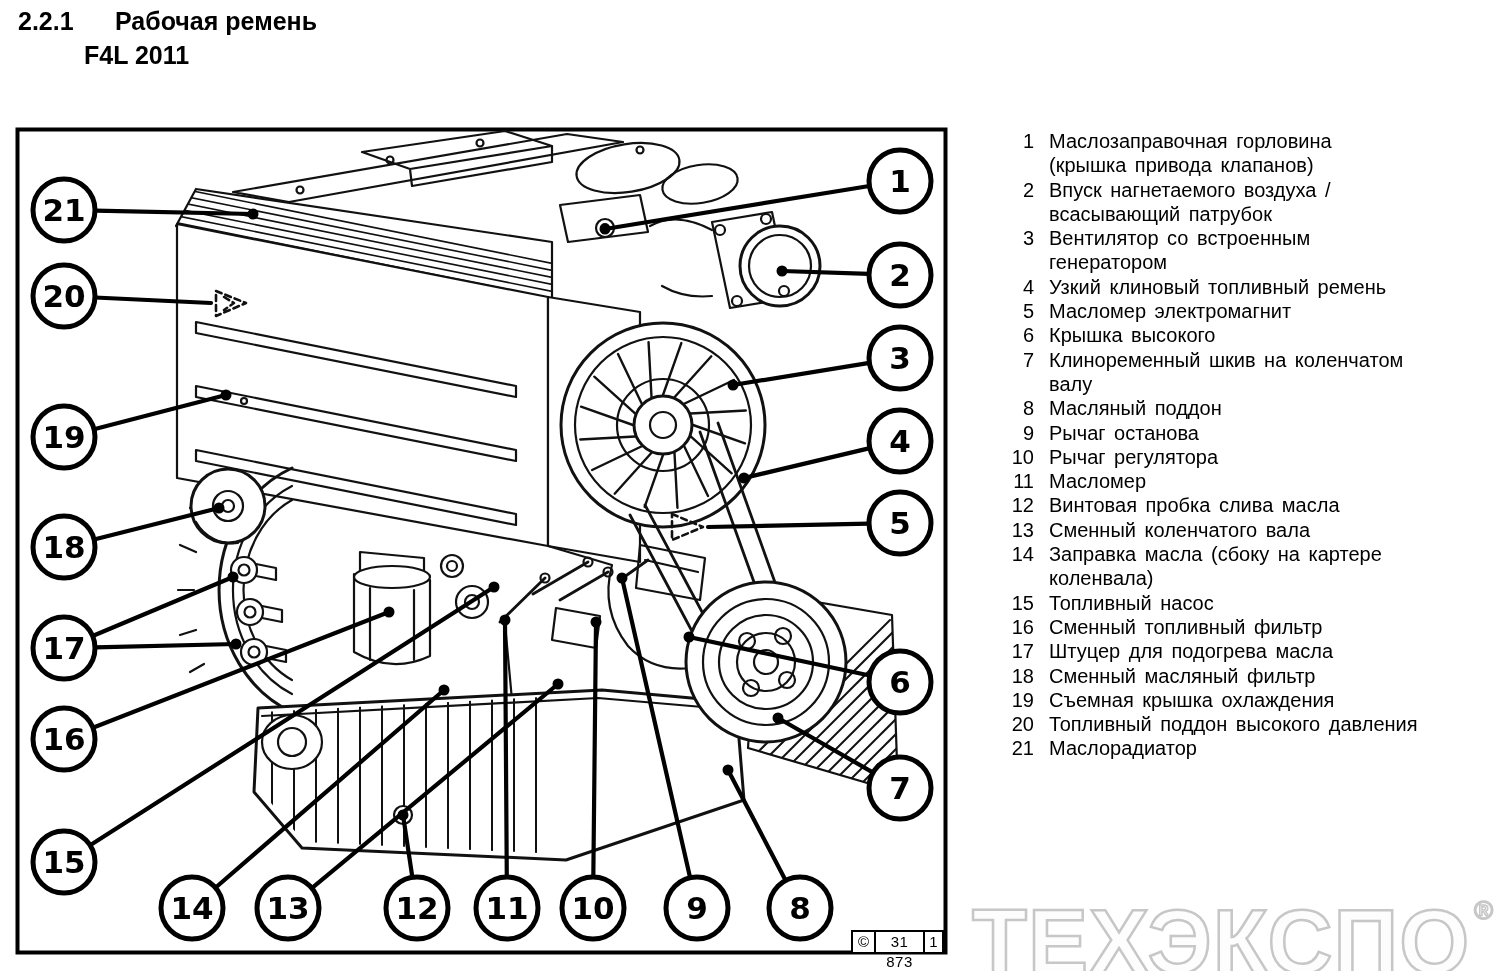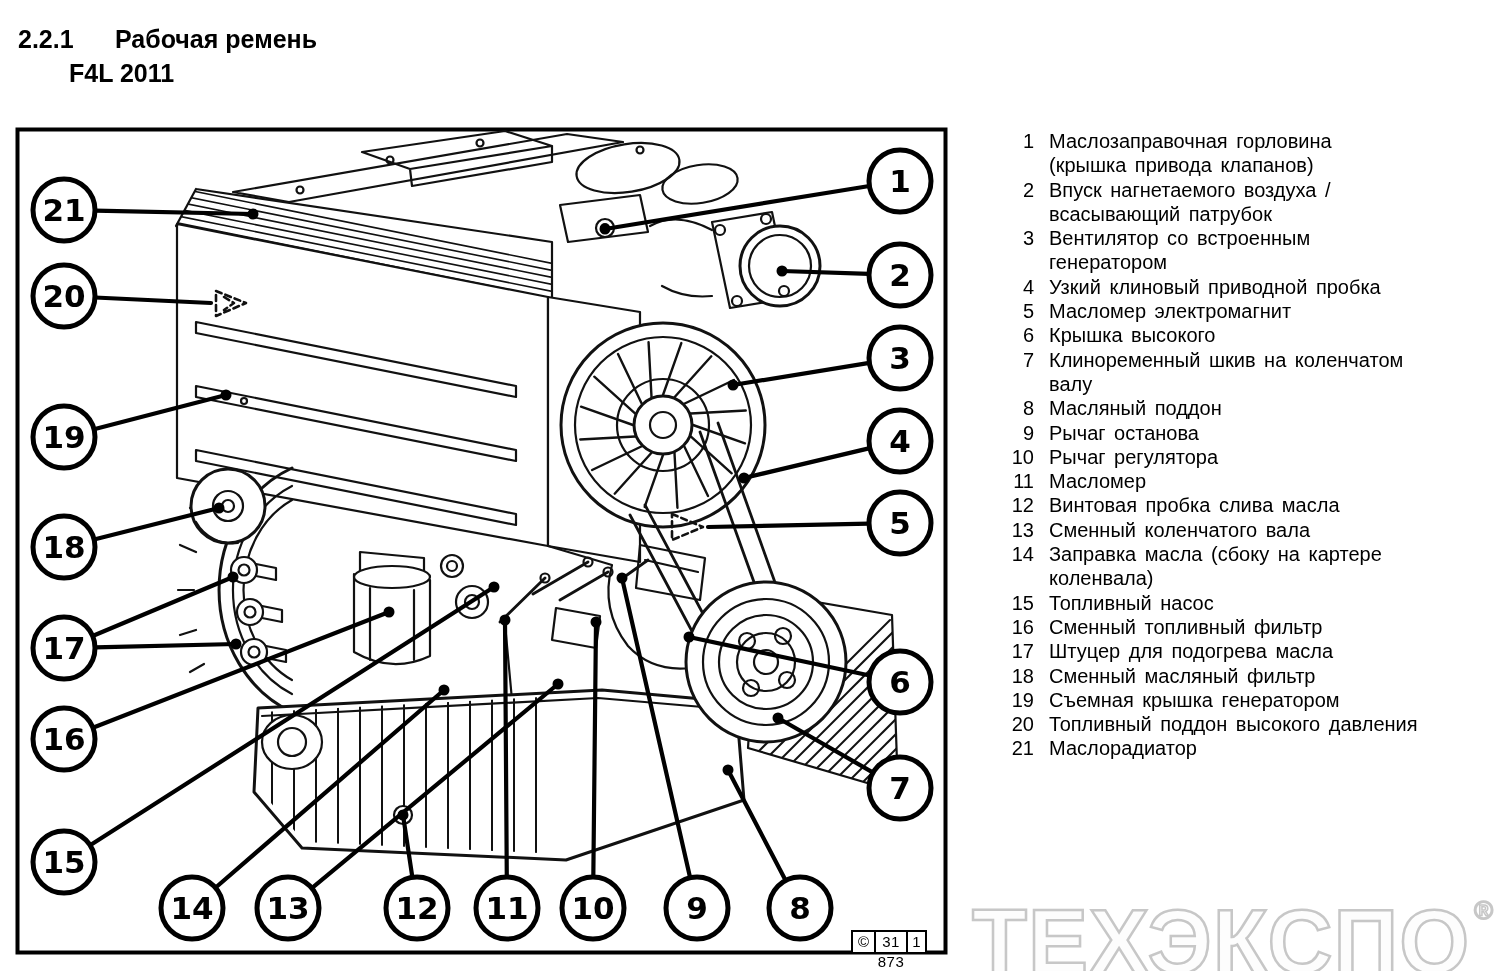--- a/index.html
+++ b/index.html
@@ -1,37 +1,37 @@
 <!DOCTYPE html>
 <html><head>
 <meta charset="utf-8">
 <style>
   html,body{margin:0;padding:0;}
   body{
     width:1500px;height:971px;position:relative;overflow:hidden;
     background:#ffffff;font-family:"Liberation Sans",sans-serif;color:#000;
   }
   
-  .titleblock{position:absolute;left:18px;top:22px;font-weight:bold;font-size:25px;line-height:34px;}
+  .titleblock{position:absolute;left:18px;top:4px;font-weight:bold;font-size:25px;line-height:34px;}
   .titleblock .row1{display:flex;}
   .titleblock .section{display:inline-block;width:97px;}
-  .titleblock .subtitle{margin-left:51px;}
+  .titleblock .subtitle{margin-left:66px;}
   
   svg.diagram{position:absolute;left:0;top:0;}
   
   .legend{position:absolute;left:1008px;top:129px;width:470px;font-size:20px;line-height:24.3px;word-spacing:3px;}
   .legend-item{display:flex;align-items:flex-start;}
   .legend-num{flex:0 0 26px;text-align:right;margin-right:15px;word-spacing:0;}
   .legend-text{flex:1;}
   
   .stamp{position:absolute;left:851px;top:930px;height:20px;display:flex;align-items:stretch;
          border:2px solid #000;background:#fff;font-size:15px;line-height:20px;}
   .stamp span{display:block;text-align:center;}
   .stamp .c{width:21px;border-right:2px solid #000;}
-  .stamp .n{width:30px;letter-spacing:0.5px;}
+  .stamp .n{width:47px;letter-spacing:0.5px;}
   .stamp .s{width:17px;border-left:2px solid #000;}
   
   .watermark{position:absolute;left:972px;top:891px;font-size:90px;font-weight:bold;
              letter-spacing:1px;color:#fdfdfd;-webkit-text-stroke:2.5px #c7c7c7;white-space:nowrap;}
   .watermark .reg{position:absolute;right:-24px;top:4px;font-size:26px;-webkit-text-stroke:1.5px #c7c7c7;}
 </style>
 </head>
 <body>
 
 <div class="titleblock">
@@ -370,21 +370,21 @@
     <div class="legend-item">
       <span class="legend-num">2</span>
       <span class="legend-text">Впуск нагнетаемого воздуха /<br>всасывающий патрубок</span>
     </div>
     <div class="legend-item">
       <span class="legend-num">3</span>
       <span class="legend-text">Вентилятор со встроенным<br>генератором</span>
     </div>
     <div class="legend-item">
       <span class="legend-num">4</span>
-      <span class="legend-text">Узкий клиновый приводной пробка</span>
+      <span class="legend-text">Узкий клиновый топливный ремень</span>
     </div>
     <div class="legend-item">
       <span class="legend-num">5</span>
       <span class="legend-text">Масломер электромагнит</span>
     </div>
     <div class="legend-item">
       <span class="legend-num">6</span>
       <span class="legend-text">Крышка высокого</span>
     </div>
     <div class="legend-item">
@@ -430,21 +430,21 @@
     <div class="legend-item">
       <span class="legend-num">17</span>
       <span class="legend-text">Штуцер для подогрева масла</span>
     </div>
     <div class="legend-item">
       <span class="legend-num">18</span>
       <span class="legend-text">Сменный масляный фильтр</span>
     </div>
     <div class="legend-item">
       <span class="legend-num">19</span>
-      <span class="legend-text">Съемная крышка генератором</span>
+      <span class="legend-text">Съемная крышка охлаждения</span>
     </div>
     <div class="legend-item">
       <span class="legend-num">20</span>
       <span class="legend-text">Топливный поддон высокого давления</span>
     </div>
     <div class="legend-item">
       <span class="legend-num">21</span>
       <span class="legend-text">Маслорадиатор</span>
     </div>
   </div>

